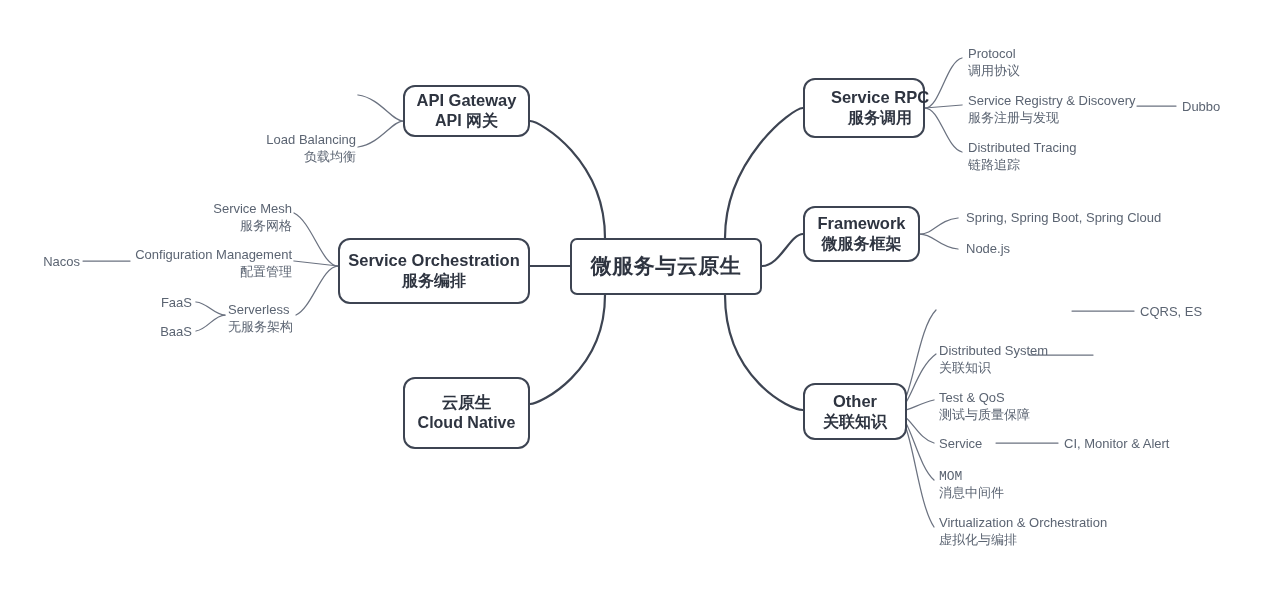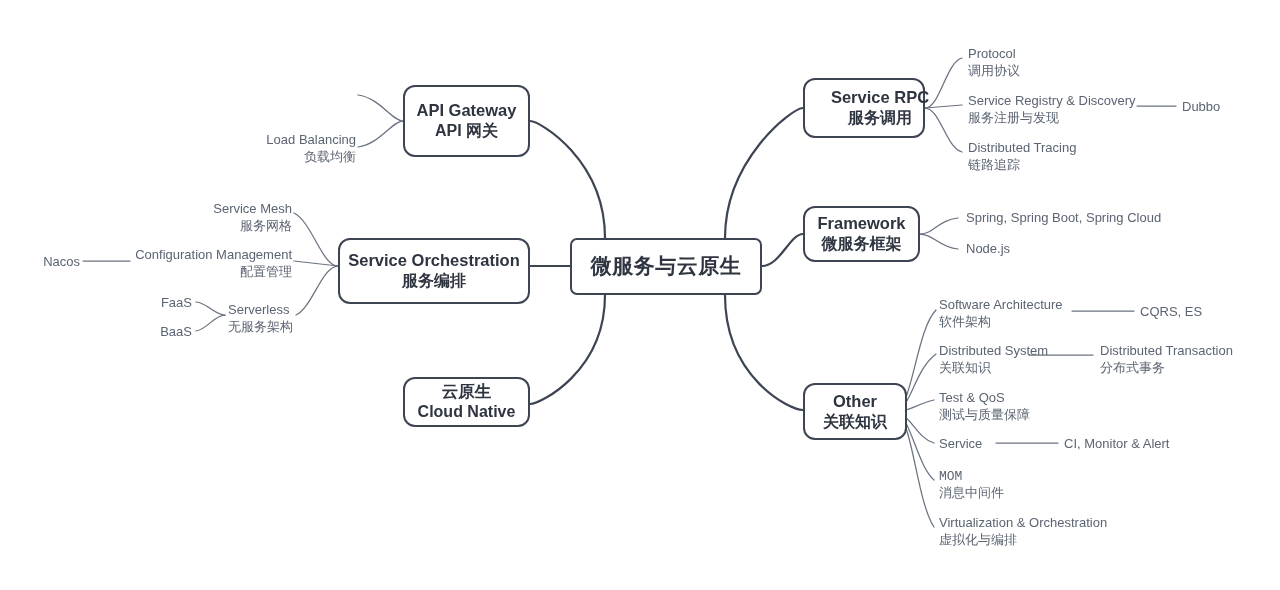--- a/index.html
+++ b/index.html
@@ -123,31 +123,31 @@
       <path d="M1072,311 L1134,311"></path>
       <path d="M1029,355 L1093,355"></path>
       <path d="M996,443 L1058,443"></path>
     </g>
   </svg>
 
   <div class="node node-root" style="left:570px; top:238px; width:192px; height:57px;">
     <span class="ln ln1">微服务与云原生</span>
   </div>
 
-  <div class="node node-major" style="left:403px; top:85px; width:127px; height:72px;">
+  <div class="node node-major" style="left:403px; top:85px; width:127px; height:52px;">
     <span class="ln ln1">API Gateway</span>
     <span class="ln ln2">API 网关</span>
   </div>
 
   <div class="node node-major" style="left:338px; top:238px; width:192px; height:66px;">
     <span class="ln ln1">Service Orchestration</span>
     <span class="ln ln2">服务编排</span>
   </div>
 
-  <div class="node node-major" style="left:403px; top:377px; width:127px; height:50px;">
+  <div class="node node-major" style="left:403px; top:377px; width:127px; height:72px;">
     <span class="ln ln1">云原生</span>
     <span class="ln ln2">Cloud Native</span>
   </div>
 
   <div class="node node-major" style="left:803px; top:78px; width:122px; height:60px;padding-left:32px;">
     <span class="ln ln1">Service RPC</span>
     <span class="ln ln2">服务调用</span>
   </div>
 
   <div class="node node-major" style="left:803px; top:206px; width:117px; height:56px;">
@@ -213,38 +213,30 @@
   </div>
 
   <div class="lbl right single" style="left:966px; top:210px;">
     <span class="l1">Spring, Spring Boot, Spring Cloud</span>
   </div>
 
   <div class="lbl right single" style="left:966px; top:241px;">
     <span class="l1">Node.js</span>
   </div>
 
-  <div class="lbl right" style="left:939px; top:296px;">
-    <span class="l1">Software Architecture</span>
-    <span class="l2">软件架构</span>
-  </div>
 
   <div class="lbl right single" style="left:1140px; top:304px;">
     <span class="l1">CQRS, ES</span>
   </div>
 
   <div class="lbl right" style="left:939px; top:342px;">
     <span class="l1">Distributed System</span>
     <span class="l2">关联知识</span>
   </div>
 
-  <div class="lbl right" style="left:1100px; top:342px;">
-    <span class="l1">Distributed Transaction</span>
-    <span class="l2">分布式事务</span>
-  </div>
 
   <div class="lbl right" style="left:939px; top:389px;">
     <span class="l1">Test &amp; QoS</span>
     <span class="l2">测试与质量保障</span>
   </div>
 
   <div class="lbl right single" style="left:939px; top:436px;">
     <span class="l1">Service</span>
   </div>
 

